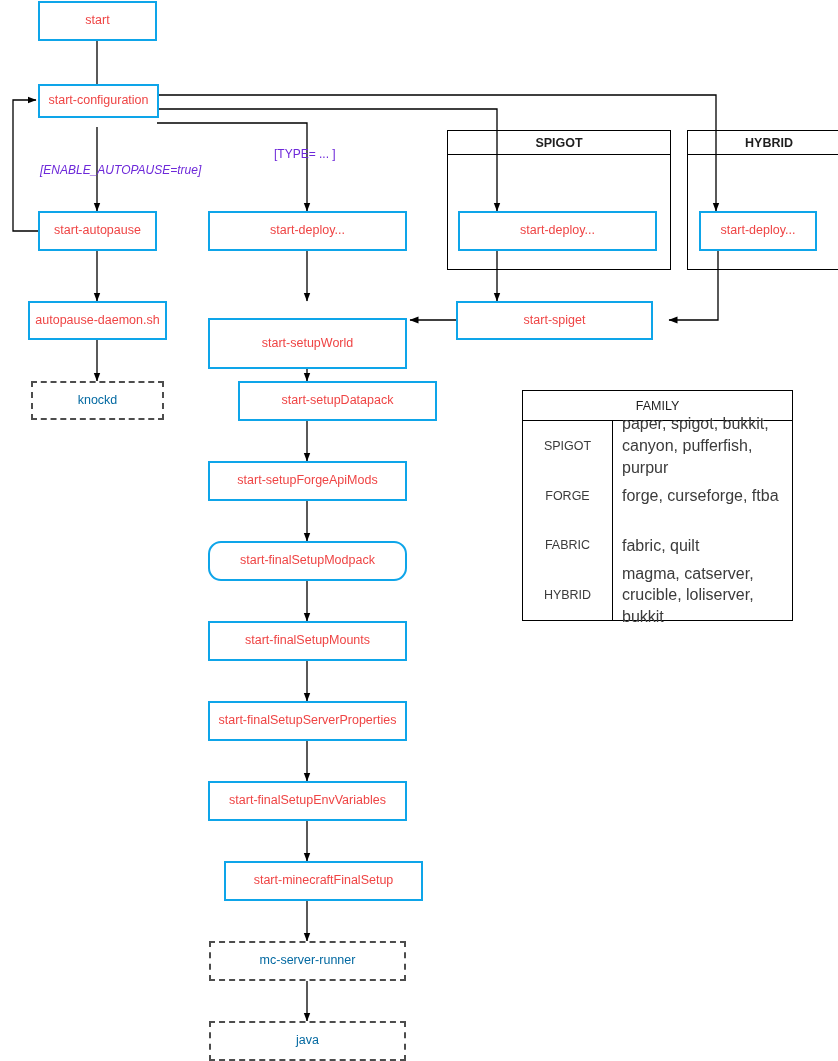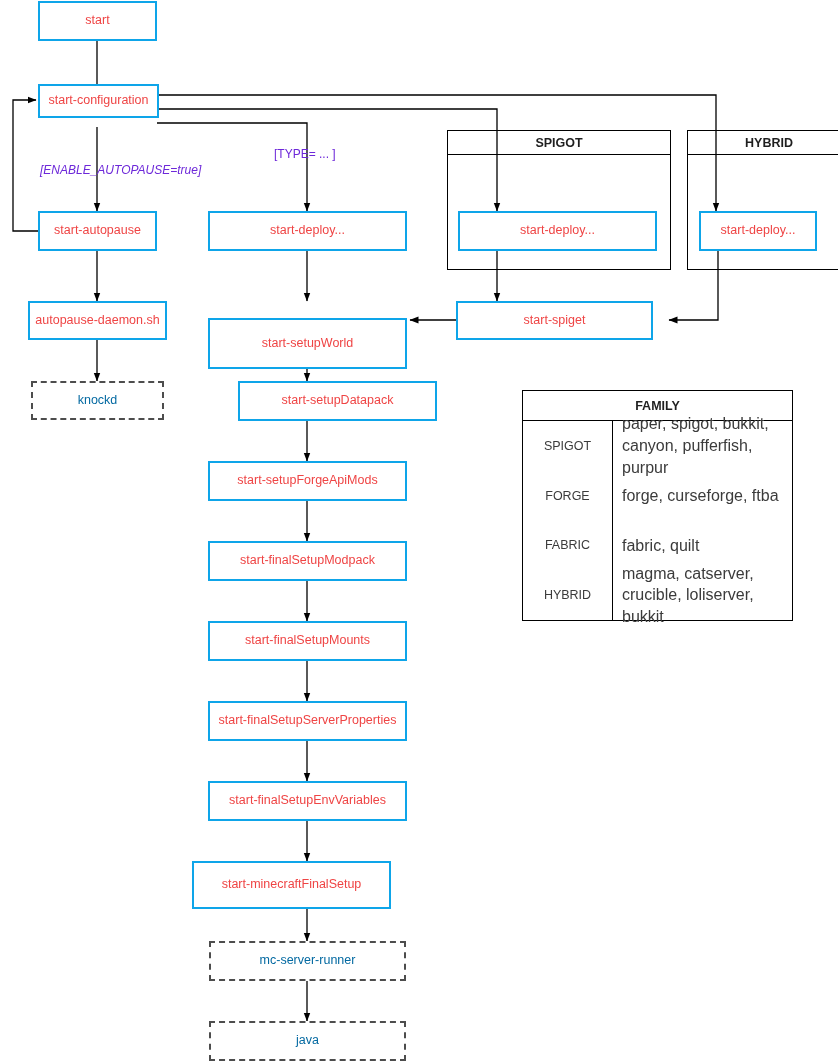--- a/index.html
+++ b/index.html
@@ -90,21 +90,21 @@
     flex-direction: column;
   }
   .legend-header {
     box-sizing: border-box;
     border-bottom: 1px solid #000000;
     height: 30px;
     display: flex;
     align-items: center;
     justify-content: center;
     font-size: 12.5px;
-    font-weight: bold;
+    font-weight: normal;
     color: #1f1f1f;
   }
   .legend-body {
     flex: 1;
     display: flex;
     flex-direction: column;
   }
   .legend-row {
     display: flex;
     flex: 1;
@@ -211,29 +211,29 @@
   <div class="node" style="left:699px; top:211px; width:118px; height:40px;">start-deploy...</div>
 
   <div class="node" style="left:456px; top:301px; width:197px; height:39px;">start-spiget</div>
 
   <div class="node" style="left:208px; top:310px; width:199px; height:51px;margin-top:8px;">start-setupWorld</div>
 
   <div class="node" style="left:208px; top:381px; width:199px; height:40px;margin-left:30px;">start-setupDatapack</div>
 
   <div class="node" style="left:208px; top:461px; width:199px; height:40px;">start-setupForgeApiMods</div>
 
-  <div class="node" style="left:208px; top:541px; width:199px; height:40px;">start-finalSetupModpack</div>
+  <div class="node" style="left:208px; top:541px; width:199px; height:40px;border-radius:13px;">start-finalSetupModpack</div>
 
   <div class="node" style="left:208px; top:621px; width:199px; height:40px;">start-finalSetupMounts</div>
 
   <div class="node" style="left:208px; top:701px; width:199px; height:40px;">start-finalSetupServerProperties</div>
 
   <div class="node" style="left:208px; top:781px; width:199px; height:40px;">start-finalSetupEnvVariables</div>
 
-  <div class="node" style="left:192px; top:861px; width:199px; height:48px;">start-minecraftFinalSetup</div>
+  <div class="node" style="left:224px; top:861px; width:199px; height:40px;">start-minecraftFinalSetup</div>
 
   <div class="node dashed" style="left:209px; top:941px; width:197px; height:40px;">mc-server-runner</div>
 
   <div class="node dashed" style="left:209px; top:1021px; width:197px; height:40px;">java</div>
 
   <div class="legend" style="left:522px; top:390px; width:271px; height:231px;">
     <div class="legend-header">FAMILY</div>
     <div class="legend-body">
       <div class="legend-row">
         <div class="legend-key">SPIGOT</div>

